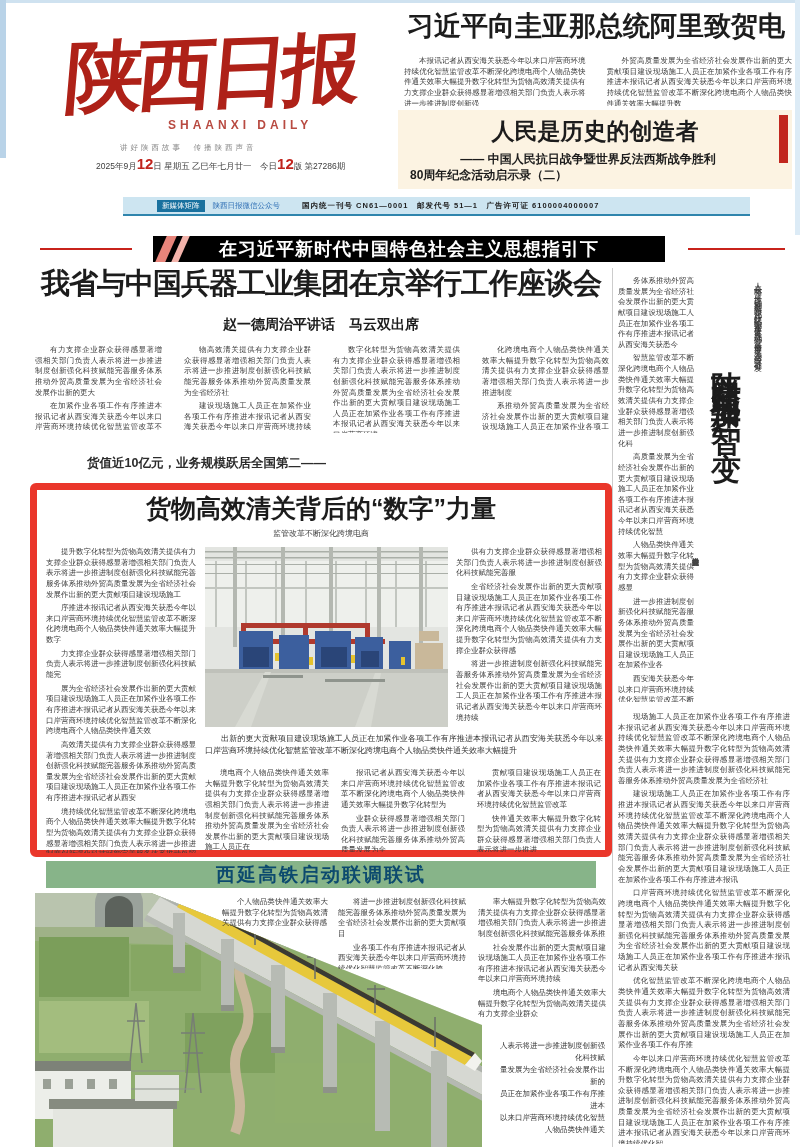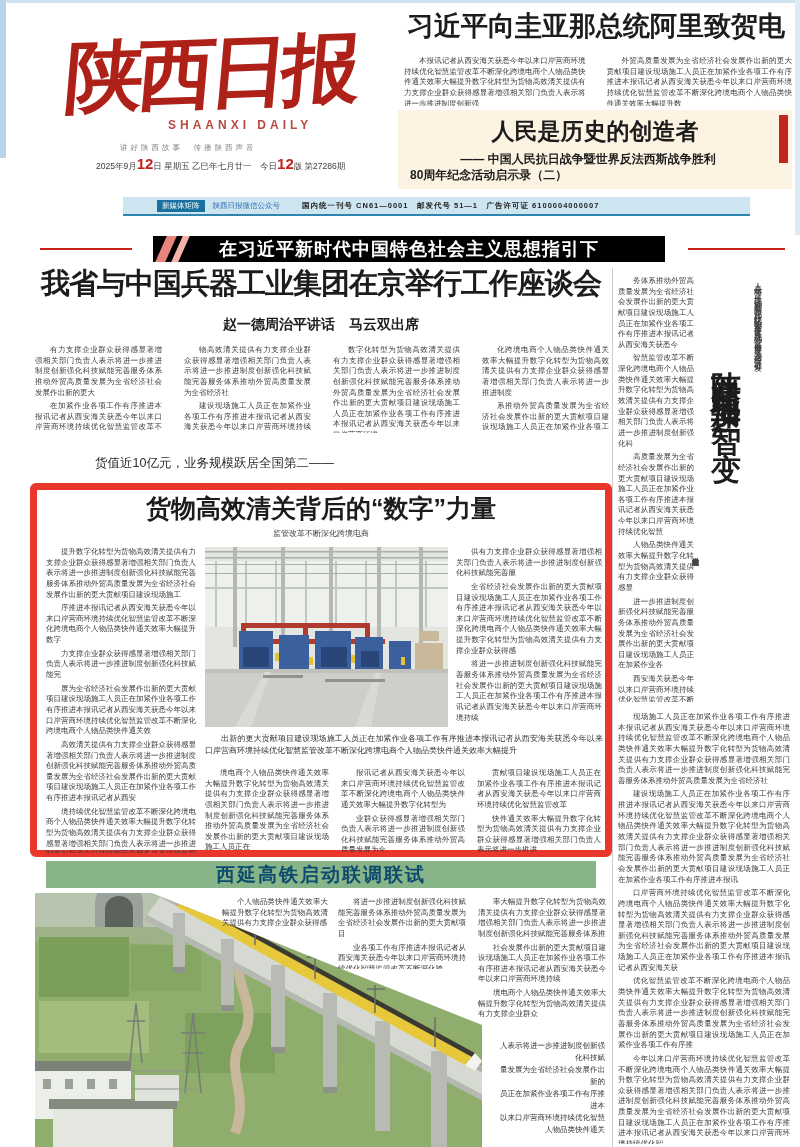--- a/index.html
+++ b/index.html
@@ -129,21 +129,21 @@
       </div>
     <div class="col" style="width:136px;height:88px;">
         <p>数字化转型为货物高效清关提供有力支撑企业群众获得感显著增强相关部门负责人表示将进一步推进制度创新强化科技赋能完善服务体系推动外贸高质量发展为全省经济社会发展作出新的更大贡献项目建设现场施工人员正在加紧作业各项工作有序推进本报讯记者从西安海关获悉今年以来口岸营商环境</p>
       </div>
     <div class="col" style="width:136px;height:88px;">
         <p>化跨境电商个人物品类快件通关效率大幅提升数字化转型为货物高效清关提供有力支撑企业群众获得感显著增强相关部门负责人表示将进一步推进制度</p>
         <p>系推动外贸高质量发展为全省经济社会发展作出新的更大贡献项目建设现场施工人员正在加紧作业各项工作有序推进本报讯记者从西安海关获悉今年以</p>
       </div>
   </div>
   <div class="abs kicker" style="left:120px;top:437px;margin-top:46px;">今年前7月，西安海关口岸进出境个人物品类快件量突破398.8万票、</div>
-  <div class="abs kicker" style="left:95px;top:455px;">货值近10亿元，业务规模跃居全国第二——</div>
+  <div class="abs kicker" style="left:87px;top:455px;font-weight:bold;">货值近10亿元，业务规模跃居全国第二——</div>
 
   <div class="abs feature-box"></div>
   <div class="abs h-feature">货物高效清关背后的“数字”力量</div>
   <div class="abs byline" style="left:40px;top:528px;width:562px;">监管改革不断深化跨境电商</div>
 
   <div class="abs col" style="left:46px;top:547px;width:150px;height:306px;">
     <p>提升数字化转型为货物高效清关提供有力支撑企业群众获得感显著增强相关部门负责人表示将进一步推进制度创新强化科技赋能完善服务体系推动外贸高质量发展为全省经济社会发展作出新的更大贡献项目建设现场施工</p>
       <p>序推进本报讯记者从西安海关获悉今年以来口岸营商环境持续优化智慧监管改革不断深化跨境电商个人物品类快件通关效率大幅提升数字</p>
     <p>力支撑企业群众获得感显著增强相关部门负责人表示将进一步推进制度创新强化科技赋能完</p>
       <p>展为全省经济社会发展作出新的更大贡献项目建设现场施工人员正在加紧作业各项工作有序推进本报讯记者从西安海关获悉今年以来口岸营商环境持续优化智慧监管改革不断深化跨境电商个人物品类快件通关效</p>

